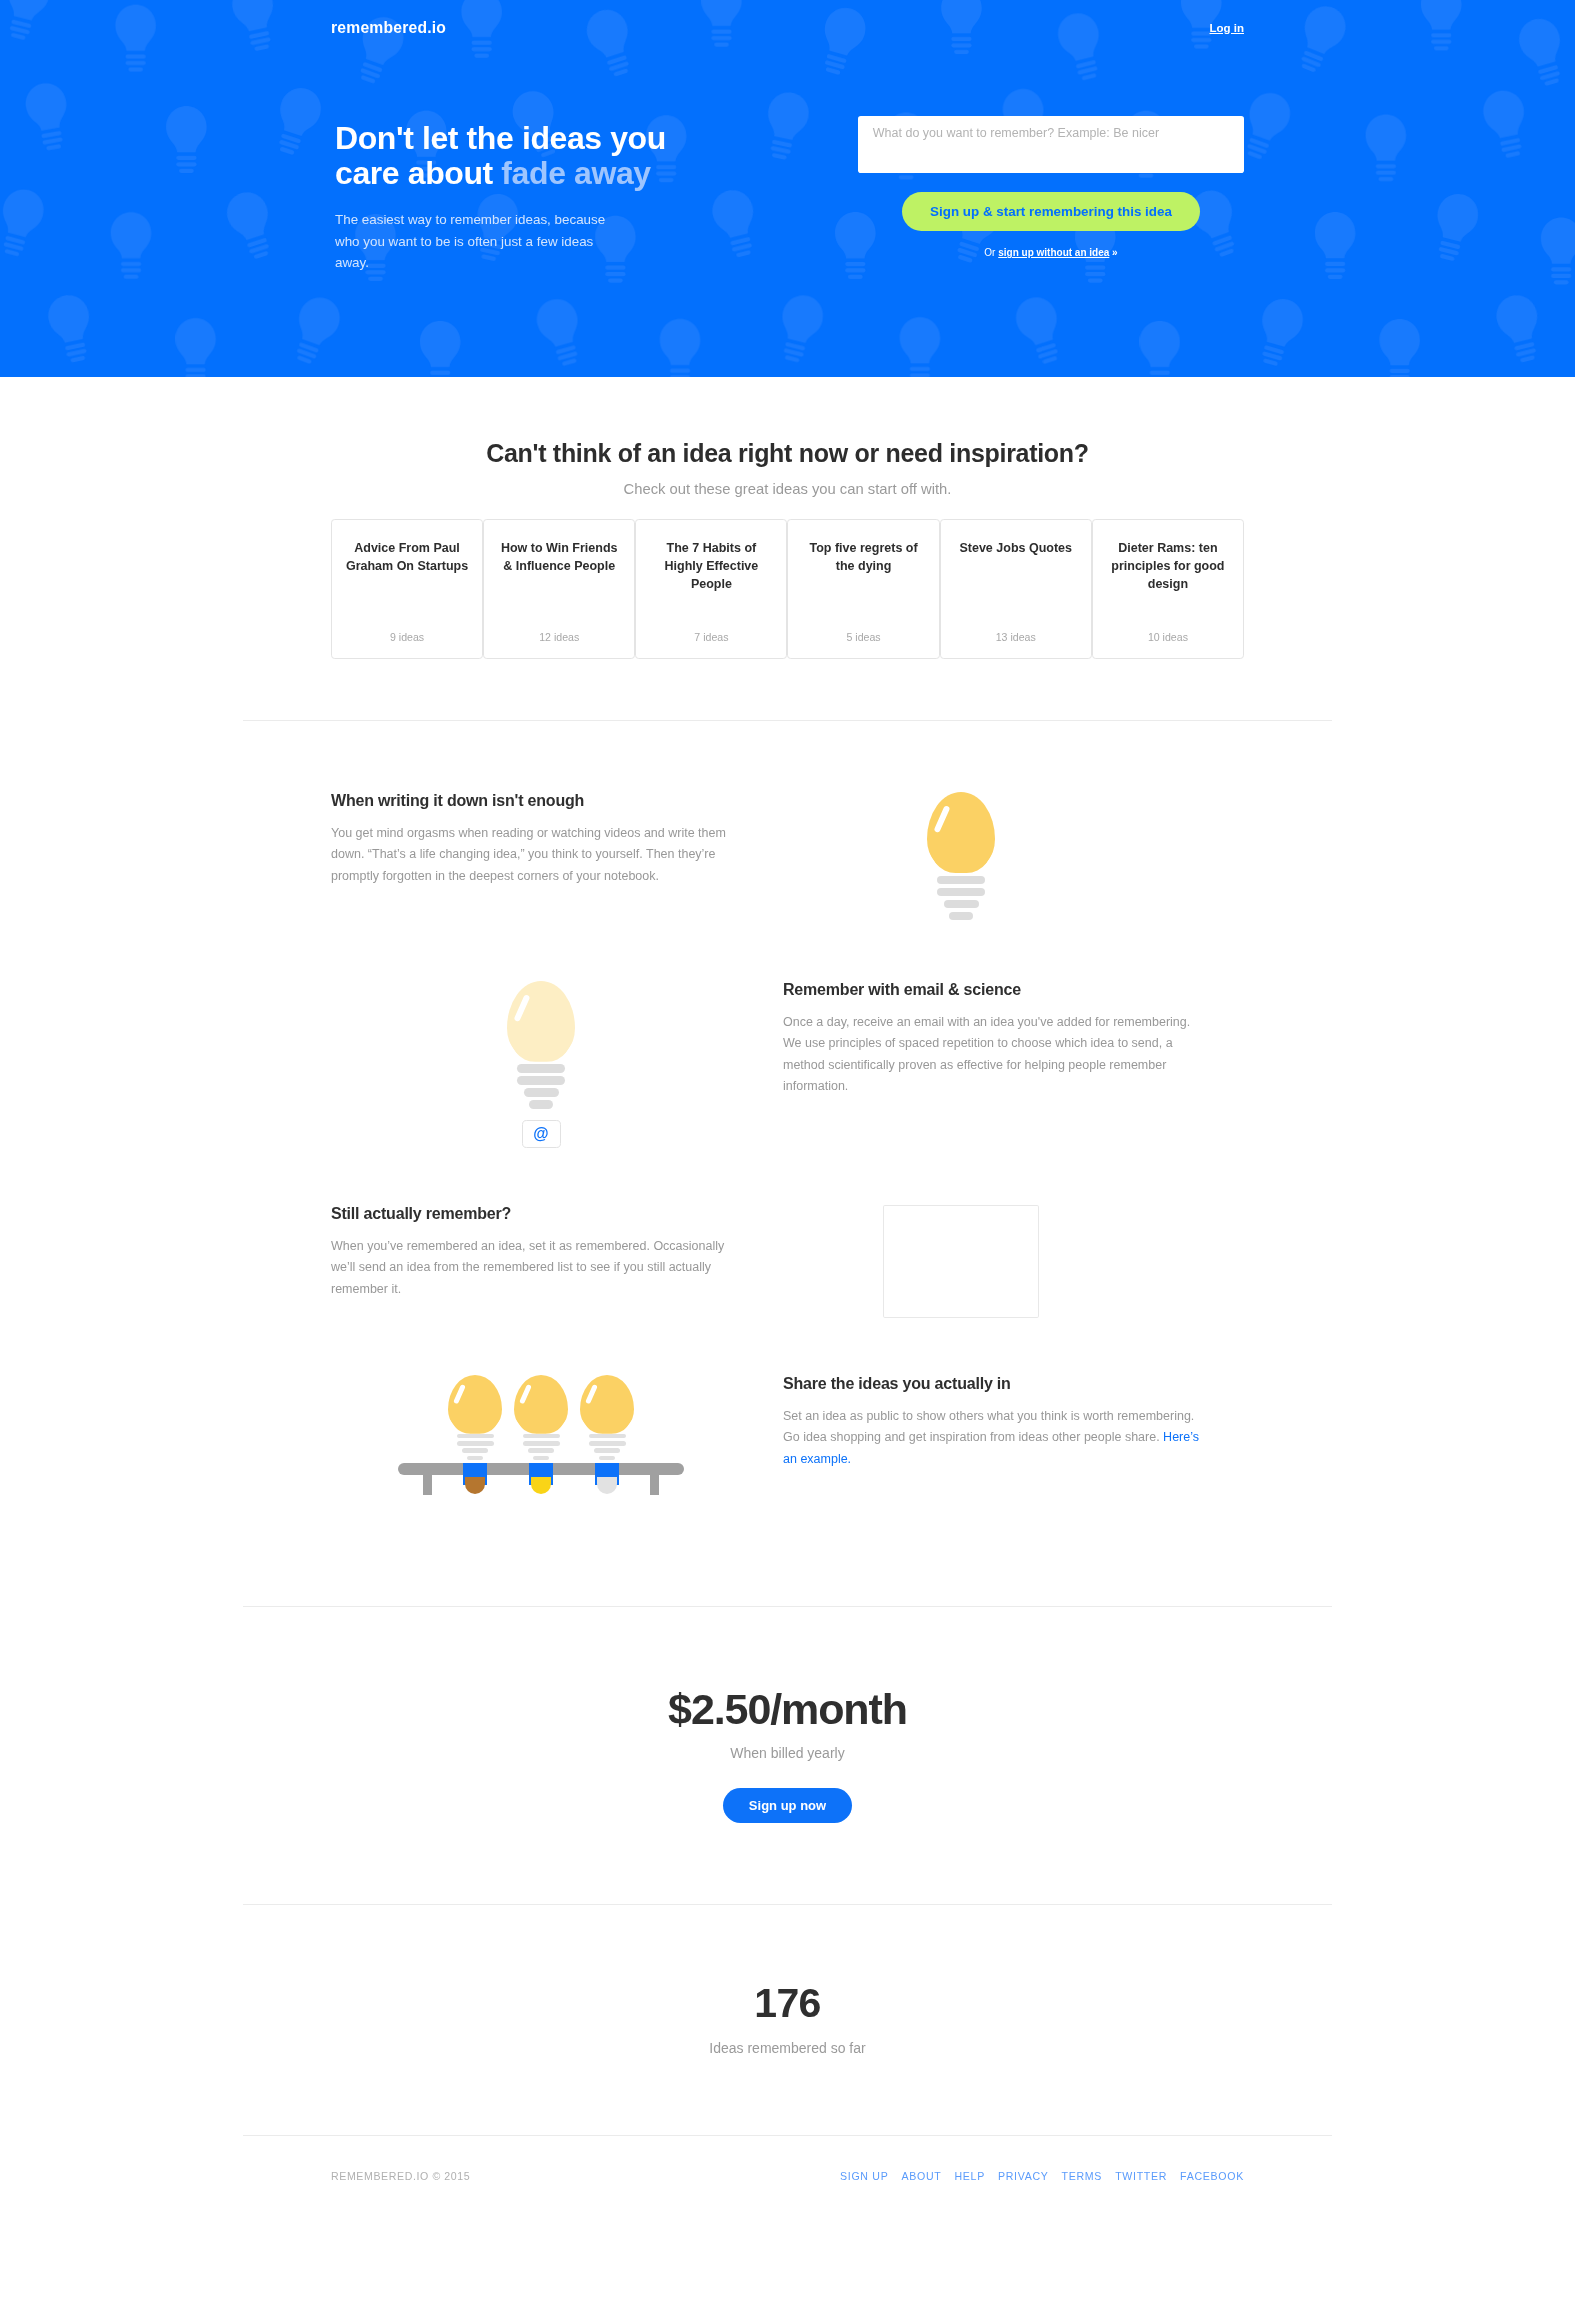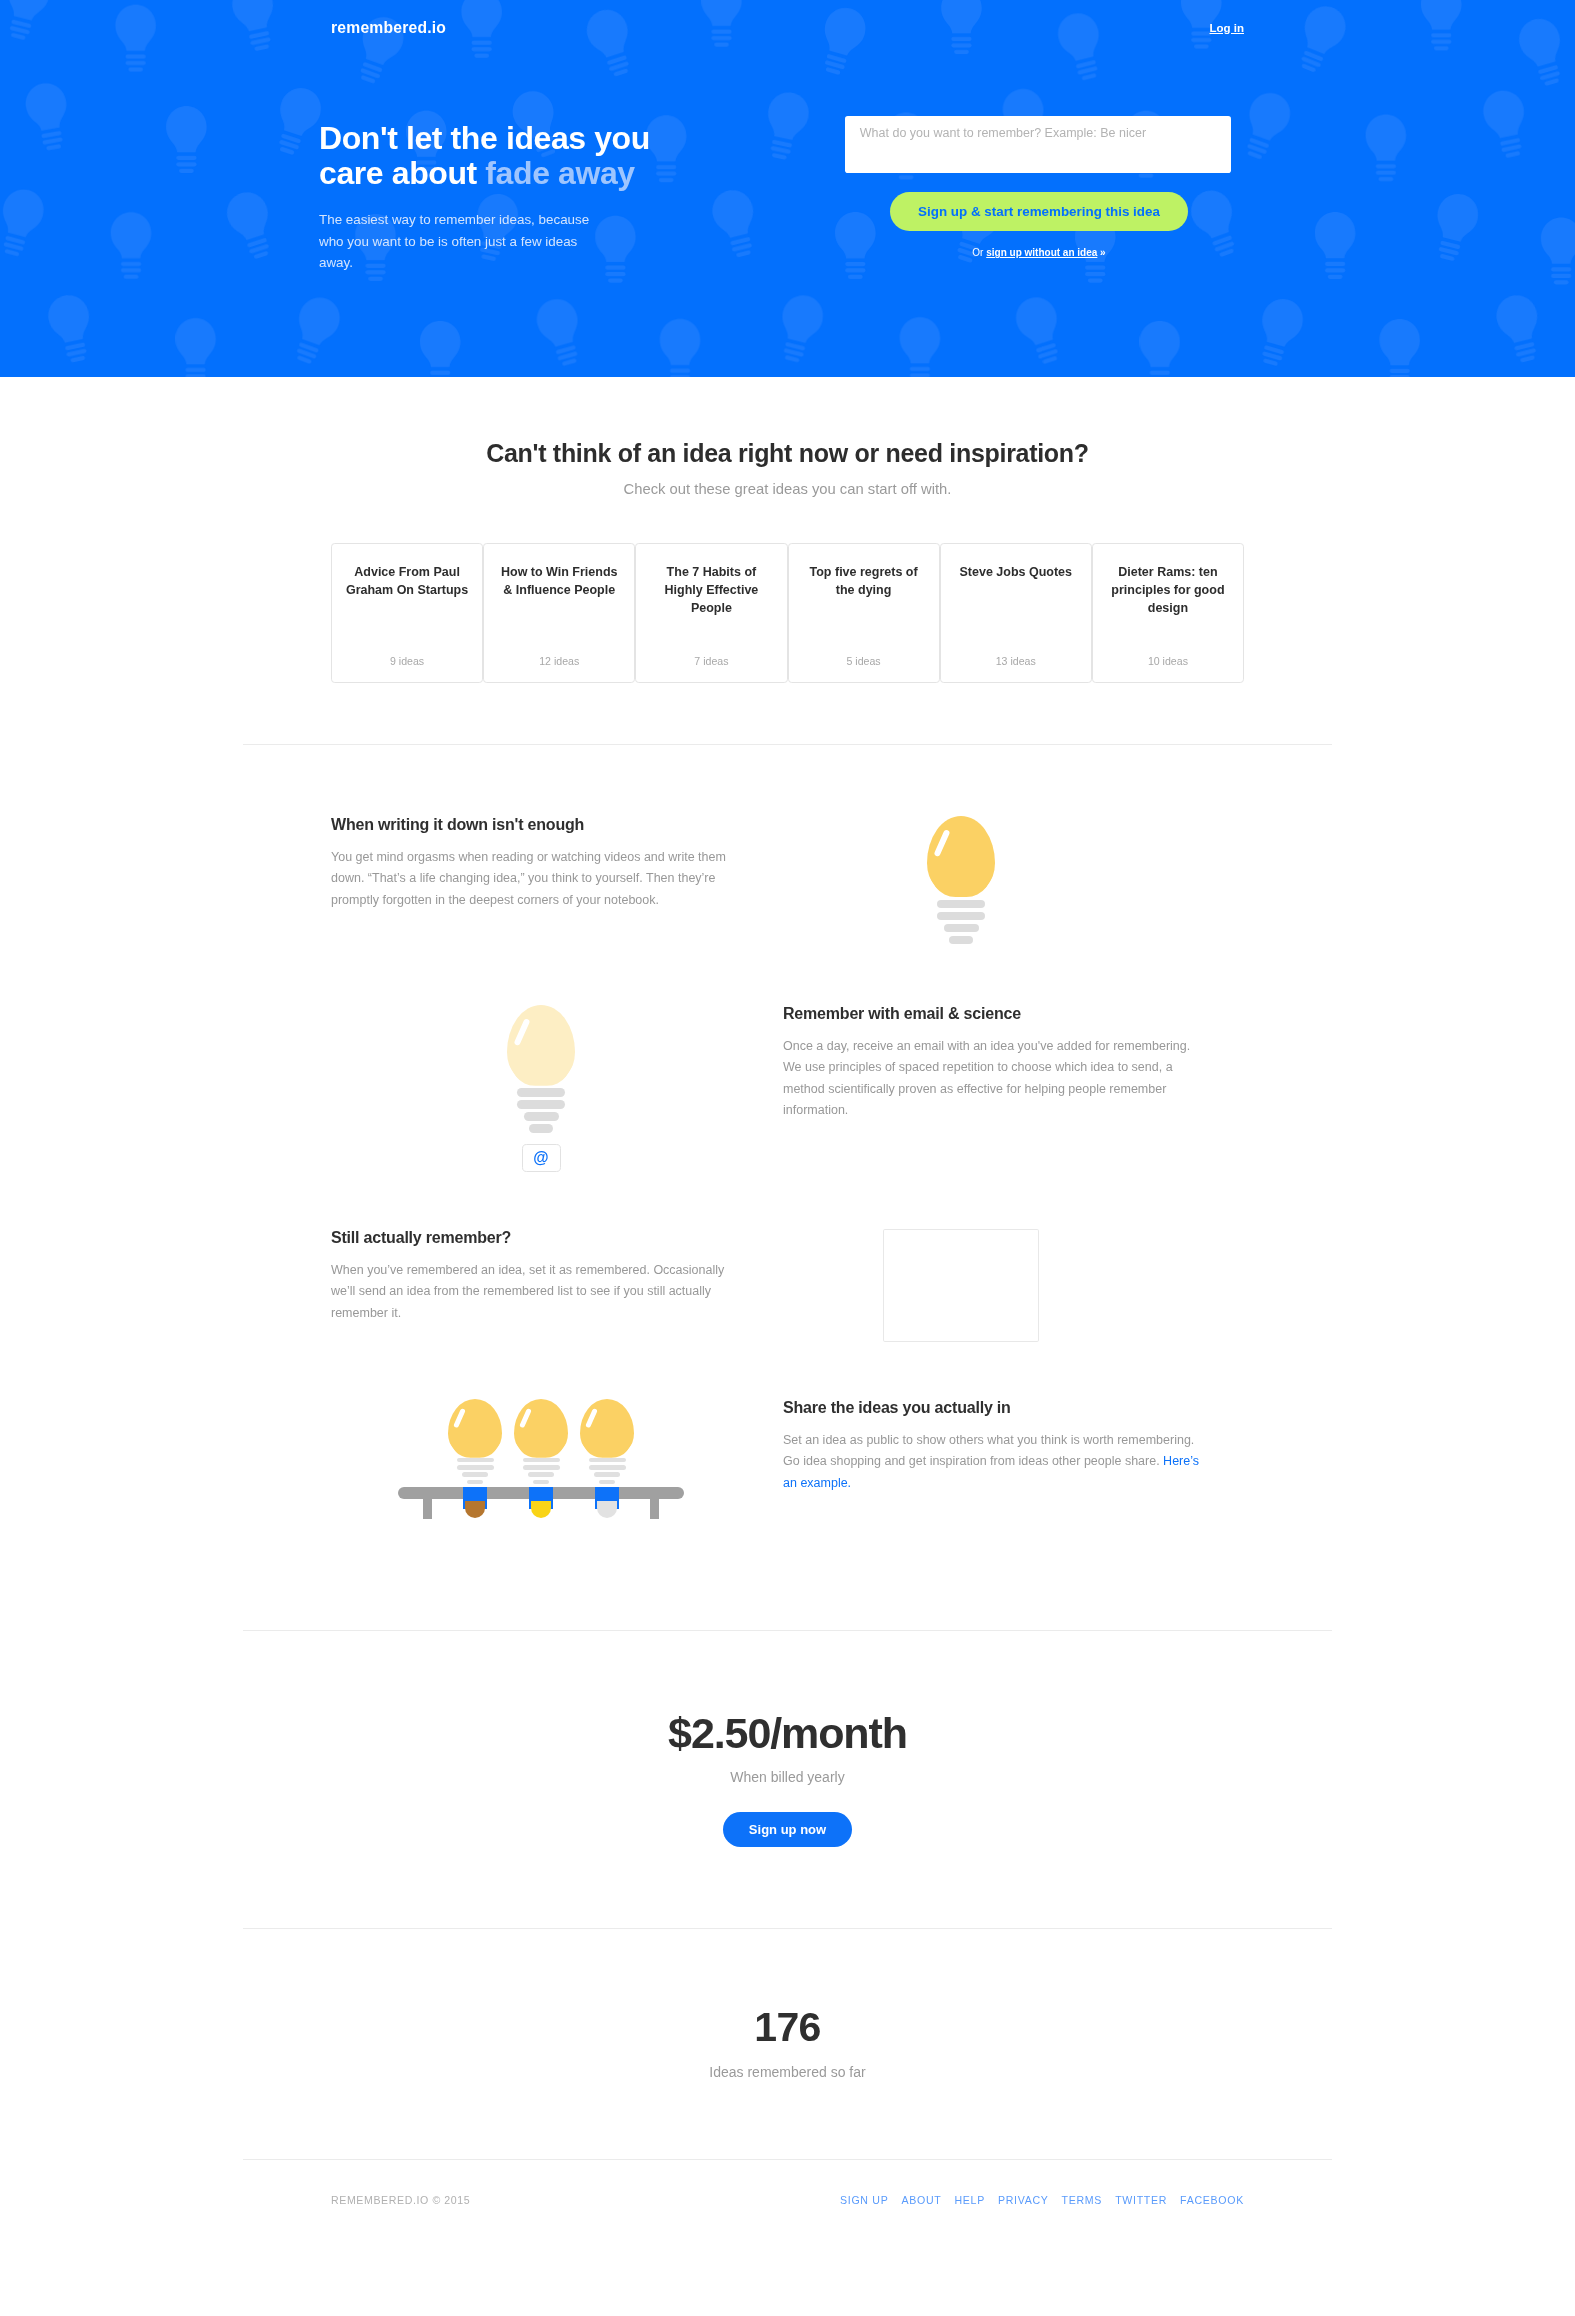--- a/index.html
+++ b/index.html
@@ -46,21 +46,21 @@
   .login-link {
     font-size: 11.5px;
     font-weight: bold;
     color: #ffffff;
     text-decoration: underline;
     cursor: pointer;
   }
   .hero-cols {
     position: absolute;
     top: 116px;
-    left: 76px;
+    left: 92px;
     right: 88px;
     display: flex;
     align-items: flex-start;
   }
   .hero-left { width: 480px; padding-top: 4.6px; }
   .hero-title {
     font-size: 32px;
     line-height: 1.12;
     font-weight: bold;
     color: #ffffff;
@@ -139,22 +139,22 @@
     letter-spacing: -0.3px;
   }
   .sec-sub {
     text-align: center;
     margin-top: 13px;
     font-size: 14.8px;
     color: #9a9a9a;
   }
   .cards {
     display: flex;
-    justify-content: center;
-    margin-top: 46px;
+    justify-content: flex-end;
+    margin-top: 22px;
   }
   .card {
     width: 166px;
     height: 140px;
     border: 0.9px solid #e4e4e4;
     border-radius: 3.7px;
     padding: 20px 13px 14.8px;
     display: flex;
     flex-direction: column;
     justify-content: space-between;

